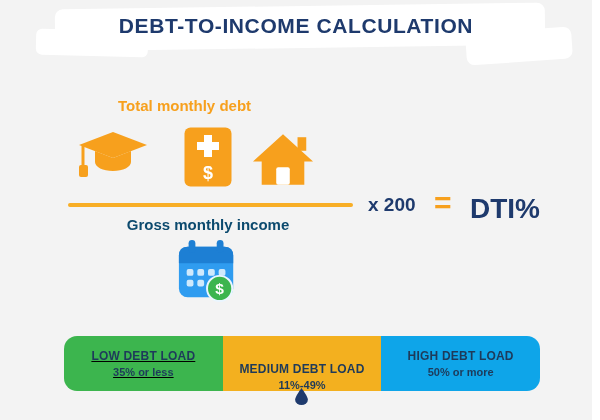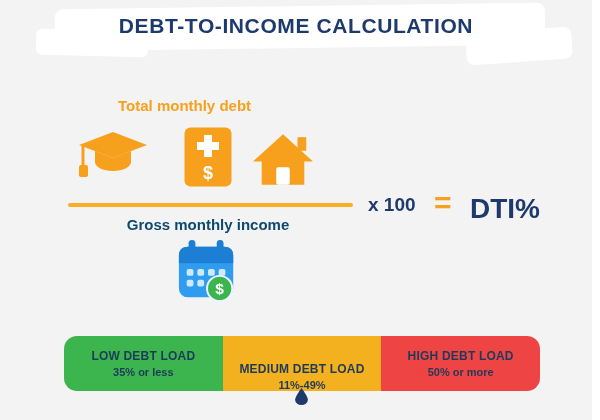--- a/index.html
+++ b/index.html
@@ -159,34 +159,34 @@
         <rect x="33" y="32" width="7" height="7" rx="2"></rect>
         <rect x="44" y="32" width="7" height="7" rx="2"></rect>
         <rect x="11" y="43" width="7" height="7" rx="2"></rect>
         <rect x="22" y="43" width="7" height="7" rx="2"></rect>
       </g>
       <circle cx="45" cy="52" r="13" fill="#3cb54e" stroke="#eaf6ff" stroke-width="2"></circle>
       <text x="45" y="58" text-anchor="middle" font-size="16" font-weight="bold" font-family="Liberation Sans, sans-serif" fill="#ffffff">$</text>
     </svg>
   </div>
 
-  <div class="x100">x 100</div>
+  <div class="x100">x 200</div>
   <div class="equals">=</div>
   <div class="dti">DTI%</div>
 
   <div class="scale-bar">
-    <div class="segment" style="background: rgb(60, 181, 78);">
+    <div class="segment" style="background: rgb(60, 181, 78); text-decoration: underline;">
       <div class="seg-title">LOW DEBT LOAD</div>
       <div class="seg-range">35% or less</div>
     </div>
     <div class="segment" style="background: rgb(243, 176, 31); justify-content: flex-end;">
       <div class="seg-title">MEDIUM DEBT LOAD</div>
       <div class="seg-range">11%-49%</div>
     </div>
-    <div class="segment" style="background: #ef4444;">
+    <div class="segment" style="background: #0ea5e9;">
       <div class="seg-title">HIGH DEBT LOAD</div>
       <div class="seg-range">50% or more</div>
     </div>
   </div>
 
   <div class="droplet">
     <svg width="13" height="17" viewBox="0 0 12 16">
       <path d="M6 0 C6 0 12 8 12 11 A6 5 0 1 1 0 11 C0 8 6 0 6 0 Z" fill="#1e3a6d"></path>
     </svg>
   </div>

